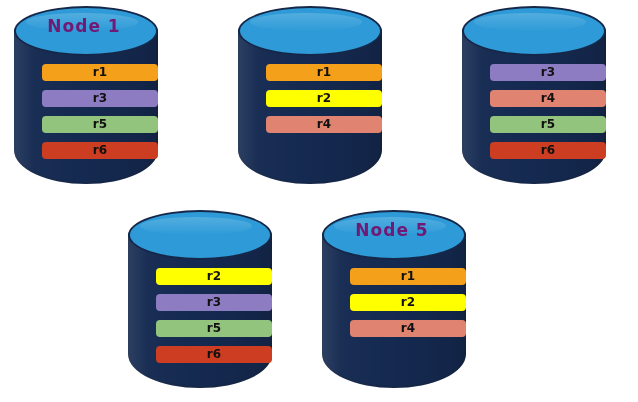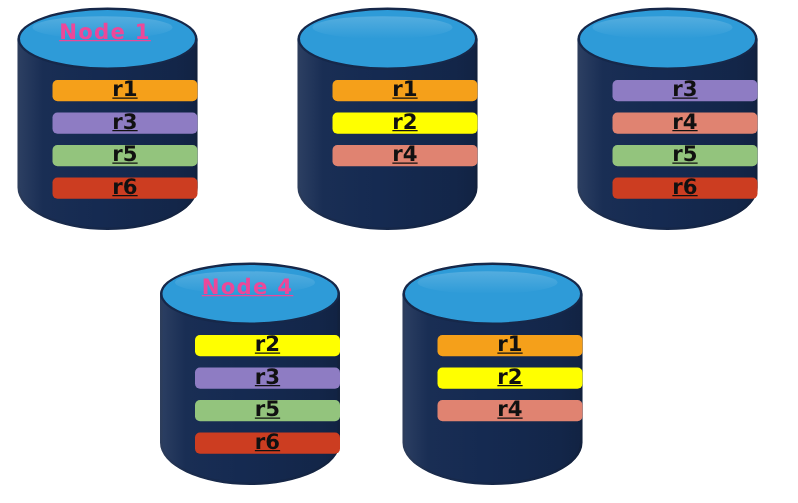--- a/index.html
+++ b/index.html
@@ -109,49 +109,47 @@
     background: linear-gradient(to bottom, rgba(255,255,255,0.18), rgba(255,255,255,0));
     pointer-events: none;
   }
 
   .node-title {
     position: absolute;
     left: 0;
     top: 13px;
     width: 144px;
     text-align: center;
-    color: #ec4899;
+    color: #701a75;
     font-size: 17px;
     font-weight: bold;
     letter-spacing: 1px;
     line-height: 19px;
     z-index: 4;
     white-space: nowrap;
-    text-decoration: underline;
   }
 
   .replica-stack {
     position: absolute;
     left: 30px;
     top: 60px;
     width: 116px;
     z-index: 5;
   }
 
   .replica-bar {
     height: 17px;
     margin-bottom: 9px;
     border-radius: 4px;
     color: #111111;
-    font-size: 17px;
+    font-size: 12px;
     font-weight: bold;
     line-height: 17px;
     text-align: center;
     box-sizing: border-box;
-    text-decoration: underline;
   }
   .replica-bar:last-child { margin-bottom: 0; }
 </style>
 </head>
 <body>
 
 <div id="diagram-canvas">
   <div class="node-row" id="node-row-top">
       <div class="node-cylinder">
         <div class="cyl-body"></div>
@@ -193,34 +191,34 @@
         </div>
       </div>
     </div>
   <div class="node-row" id="node-row-bottom">
       <div class="node-cylinder">
         <div class="cyl-body"></div>
         <div class="cyl-shade"></div>
         <div class="cyl-top">
           <div class="cyl-top-gloss"></div>
         </div>
-        <div class="node-title">Node  4</div>
         <div class="replica-stack">
           <div class="replica-bar" style="background: rgb(255, 255, 0);">r2</div>
           <div class="replica-bar" style="background: rgb(142, 124, 195);">r3</div>
           <div class="replica-bar" style="background: rgb(147, 196, 125);">r5</div>
           <div class="replica-bar" style="background: rgb(204, 61, 33);">r6</div>
         </div>
       </div>
       <div class="node-cylinder">
         <div class="cyl-body"></div>
         <div class="cyl-shade"></div>
         <div class="cyl-top">
           <div class="cyl-top-gloss"></div>
         </div>
+        <div class="node-title">Node  5</div>
         <div class="replica-stack">
           <div class="replica-bar" style="background: rgb(245, 160, 26);">r1</div>
           <div class="replica-bar" style="background: rgb(255, 255, 0);">r2</div>
           <div class="replica-bar" style="background: rgb(224, 131, 113);">r4</div>
         </div>
       </div>
     </div>
 </div>
 
 </body></html>

